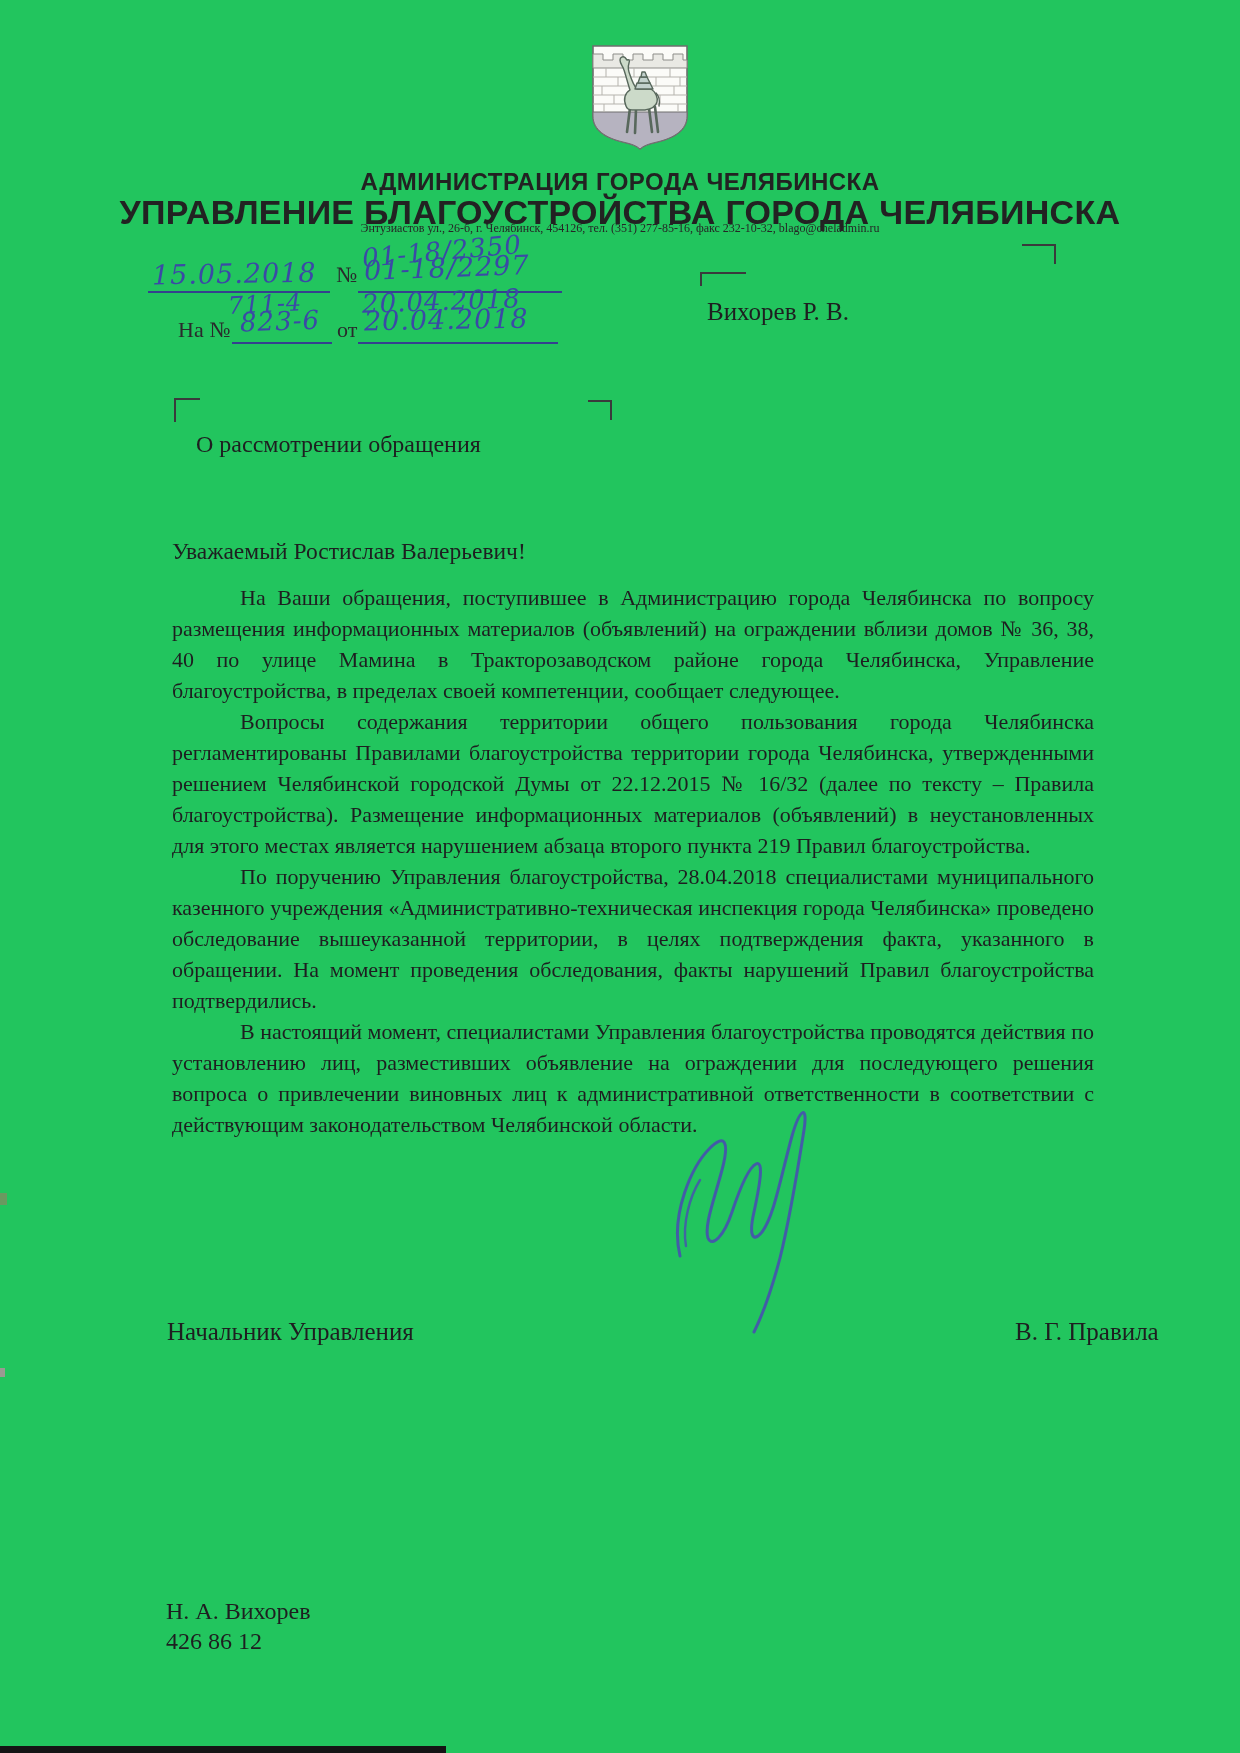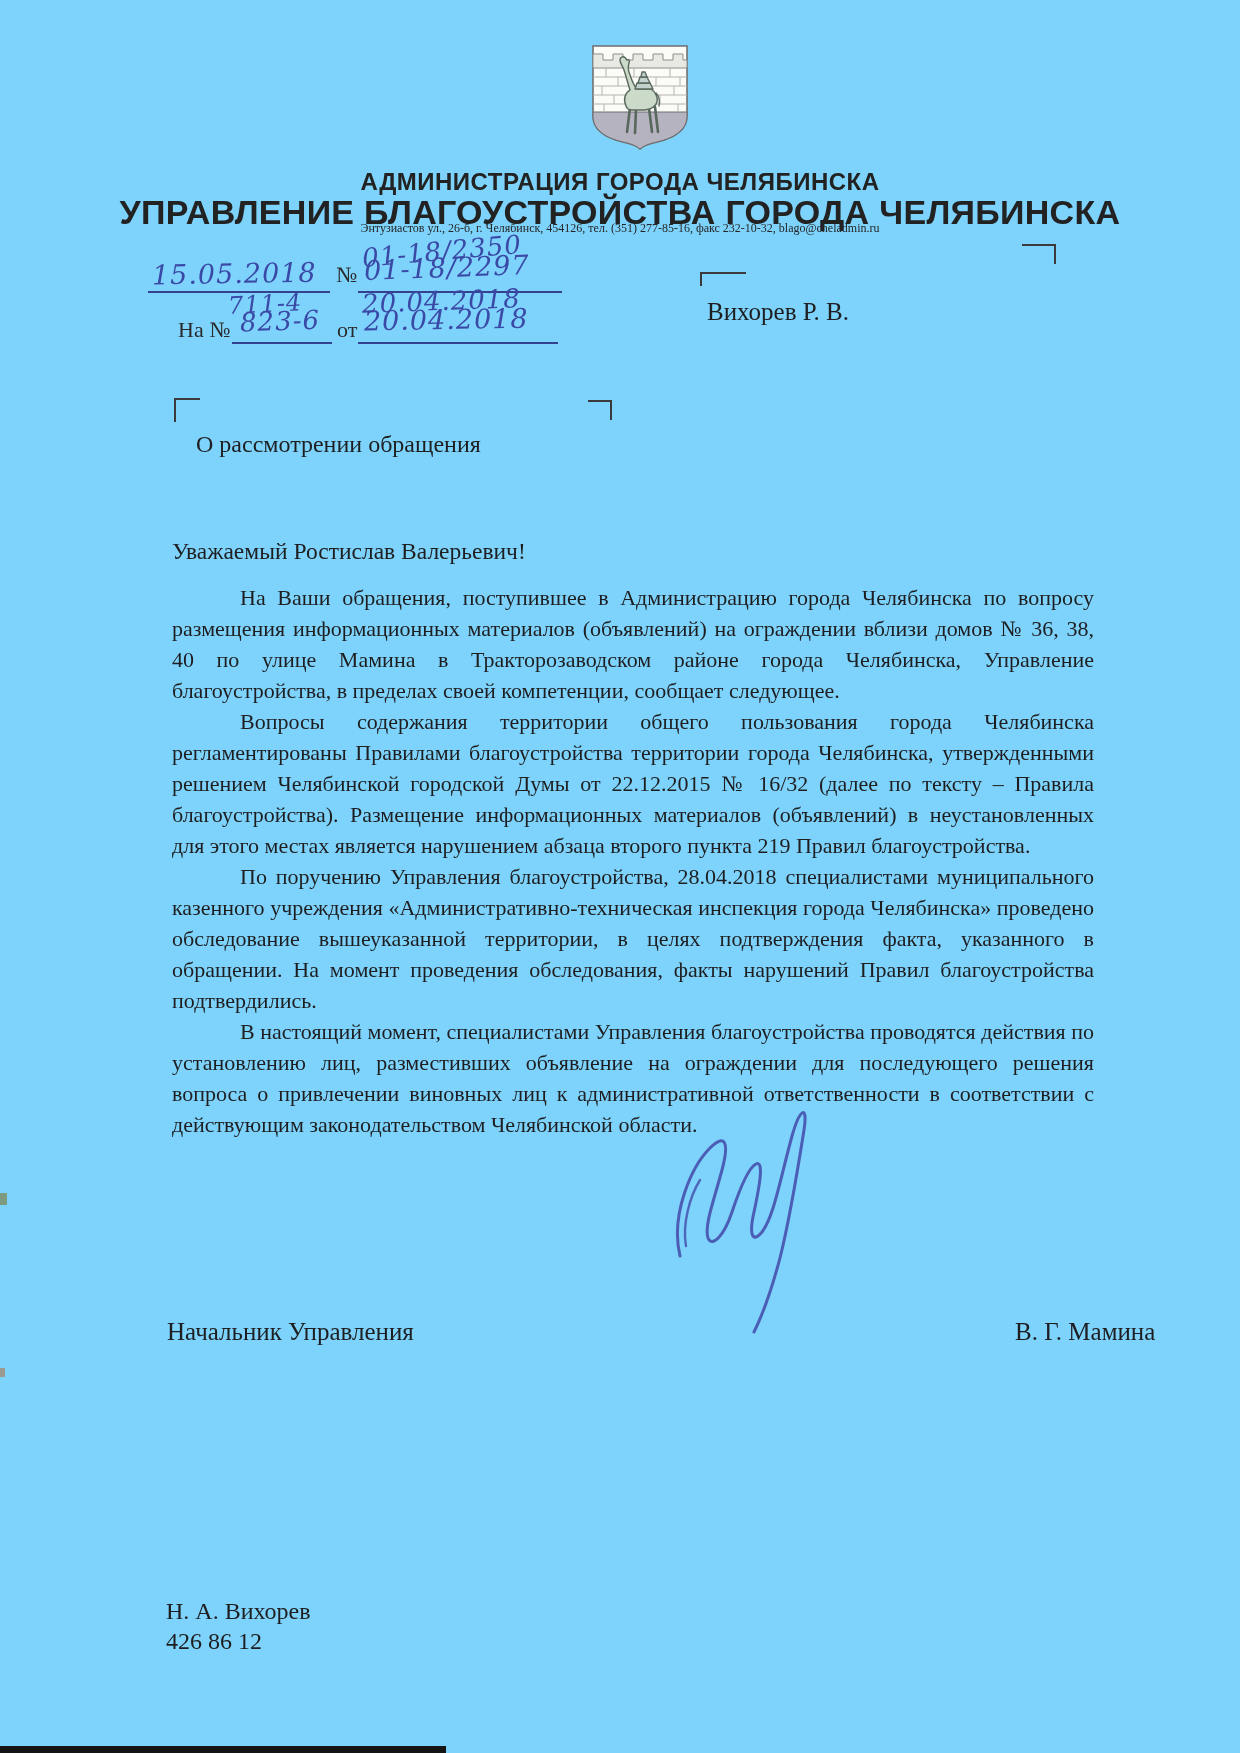--- a/index.html
+++ b/index.html
@@ -1,18 +1,18 @@
 <!DOCTYPE html>
 <html lang="ru"><head>
 <meta charset="utf-8">
 <style>
   html,body { margin:0; padding:0; background:#8a8a8a; }
   .page {
     position:relative; width:1240px; height:1753px; margin:0 auto;
-    background:#7dd3fc; overflow:hidden;
+    background:#22c55e; overflow:hidden;
     font-family:"Liberation Serif", serif; color:#1e1e20;
   }
   
   .emblem { position:absolute; left:590px; top:44px; width:100px; height:106px; }
   .org-parent {
     position:absolute; left:0; top:168px; width:1240px; text-align:center;
     font-family:"Liberation Sans", sans-serif; font-weight:bold;
     font-size:24px; letter-spacing:.5px; color:#222;
   }
   .org-name {
@@ -144,21 +144,21 @@
     <p>В настоящий момент, специалистами Управления благоустройства проводятся действия по установлению лиц, разместивших объявление на ограждении для последующего решения вопроса о привлечении виновных лиц к административной ответственности в соответствии с действующим законодательством Челябинской области.</p>
   </div>
 
   <div class="signature-scribble">
     <svg viewBox="0 0 180 240" width="180" height="240" aria-hidden="true">
       <path d="M28,160 C18,118 40,70 58,52 C72,38 78,44 70,74 C62,104 52,130 56,142 C60,152 72,140 80,116 C88,92 96,72 104,68 C112,64 108,88 102,116 C97,138 100,148 110,136 C122,120 128,84 140,40 C148,12 156,8 152,34 C146,72 138,122 128,162 C120,192 112,216 102,236" fill="none" stroke="#4653ae" stroke-width="3" stroke-linecap="round" opacity="0.92"></path>
       <path d="M34,150 C30,128 38,100 48,84" fill="none" stroke="#4653ae" stroke-width="2.4" stroke-linecap="round" opacity="0.85"></path>
     </svg>
   </div>
   <div class="signoff-position">Начальник Управления</div>
-  <div class="signoff-name">В. Г. Мамина</div>
+  <div class="signoff-name">В. Г. Правила</div>
 
   <div class="executor">Н. А. Вихорев</div>
   <div class="executor-phone">426 86 12</div>
 
   <div class="scan-edge-bottom"></div>
   <div class="scan-speck-1"></div>
   <div class="scan-speck-2"></div>
 
 </div>
 

